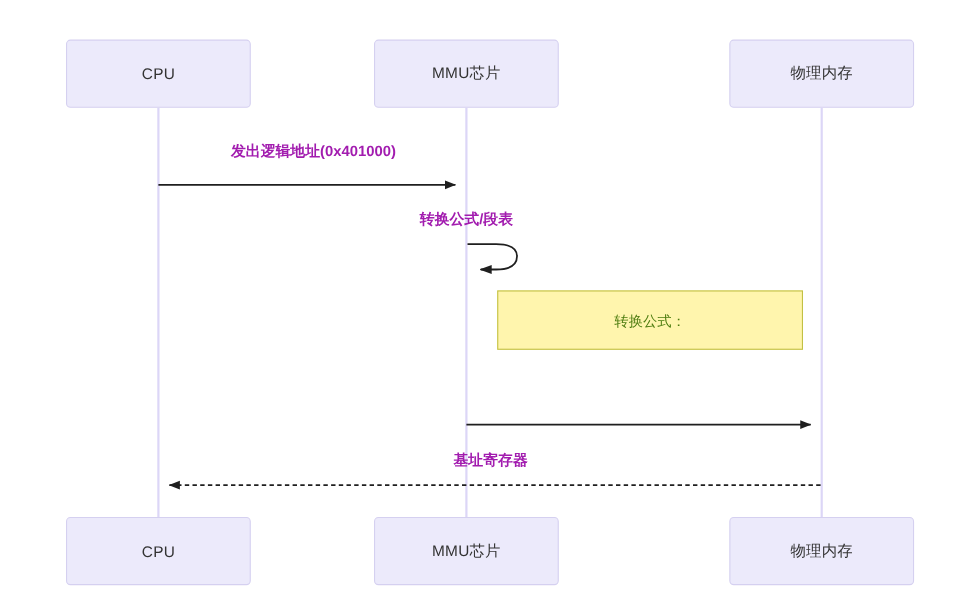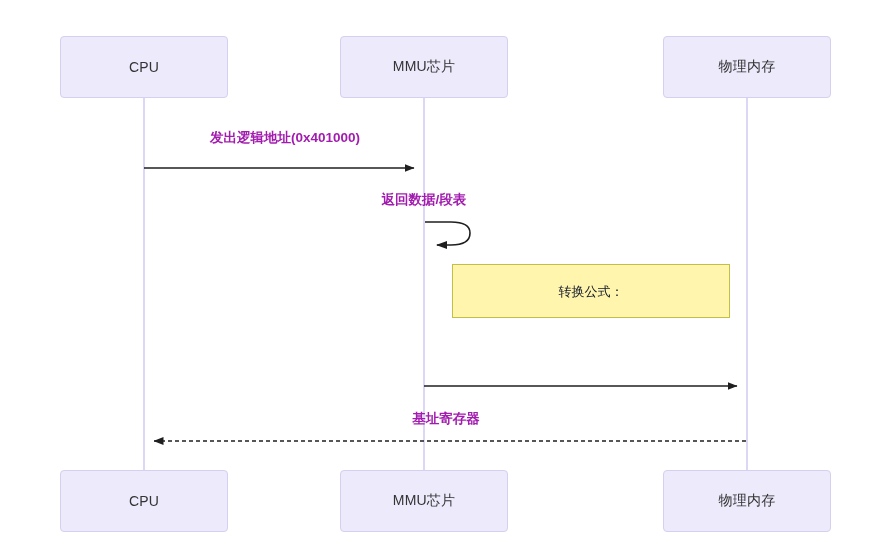--- a/index.html
+++ b/index.html
@@ -60,21 +60,21 @@
     background: #FFF5AD;
     border: 1px solid #C2C044;
     display: flex;
     flex-direction: column;
     align-items: center;
     justify-content: center;
     padding: 6px 10px;
   }
   .note-line {
     font-size: 13px;
-    color: #0f172a;
+    color: #4d7c0f;
     white-space: nowrap;
     line-height: 19px;
     text-align: center;
   }
   svg.overlay {
     position: absolute;
     left: 0;
     top: 0;
     width: 884px;
     height: 553px;
@@ -117,21 +117,21 @@
 
     <path d="M 425 210 L 451 210 Q 470 210 470 221 Q 470 233 451 233 L 437 233" fill="none" stroke="#1f1f1f" stroke-width="1.6" marker-end="url(#arrow-loop)"></path>
 
     <line x1="424" y1="374" x2="737" y2="374" stroke="#1f1f1f" stroke-width="1.6" marker-end="url(#arrow-right)"></line>
 
     <line x1="746" y1="429" x2="154" y2="429" stroke="#1f1f1f" stroke-width="1.6" stroke-dasharray="4,3" marker-end="url(#arrow-left)"></line>
   </svg>
 
   <div class="msg-label" style="left:285px; top:117px;">发出逻辑地址(0x401000)</div>
 
-  <div class="msg-label" style="left:424px; top:179px;">返回数据/段表</div>
+  <div class="msg-label" style="left:424px; top:179px;">转换公式/段表</div>
 
 
   <div class="msg-label" style="left:446px; top:398px;">基址寄存器</div>
 
   <div class="note-box" style="left:452px; top:252px; width:278px; height:54px;">
     <div class="note-line">转换公式：</div>
   </div>
 
   <div class="actor-box" style="left:60px; top:458px; width:168px; height:62px;">
     <span class="actor-label">CPU</span>

